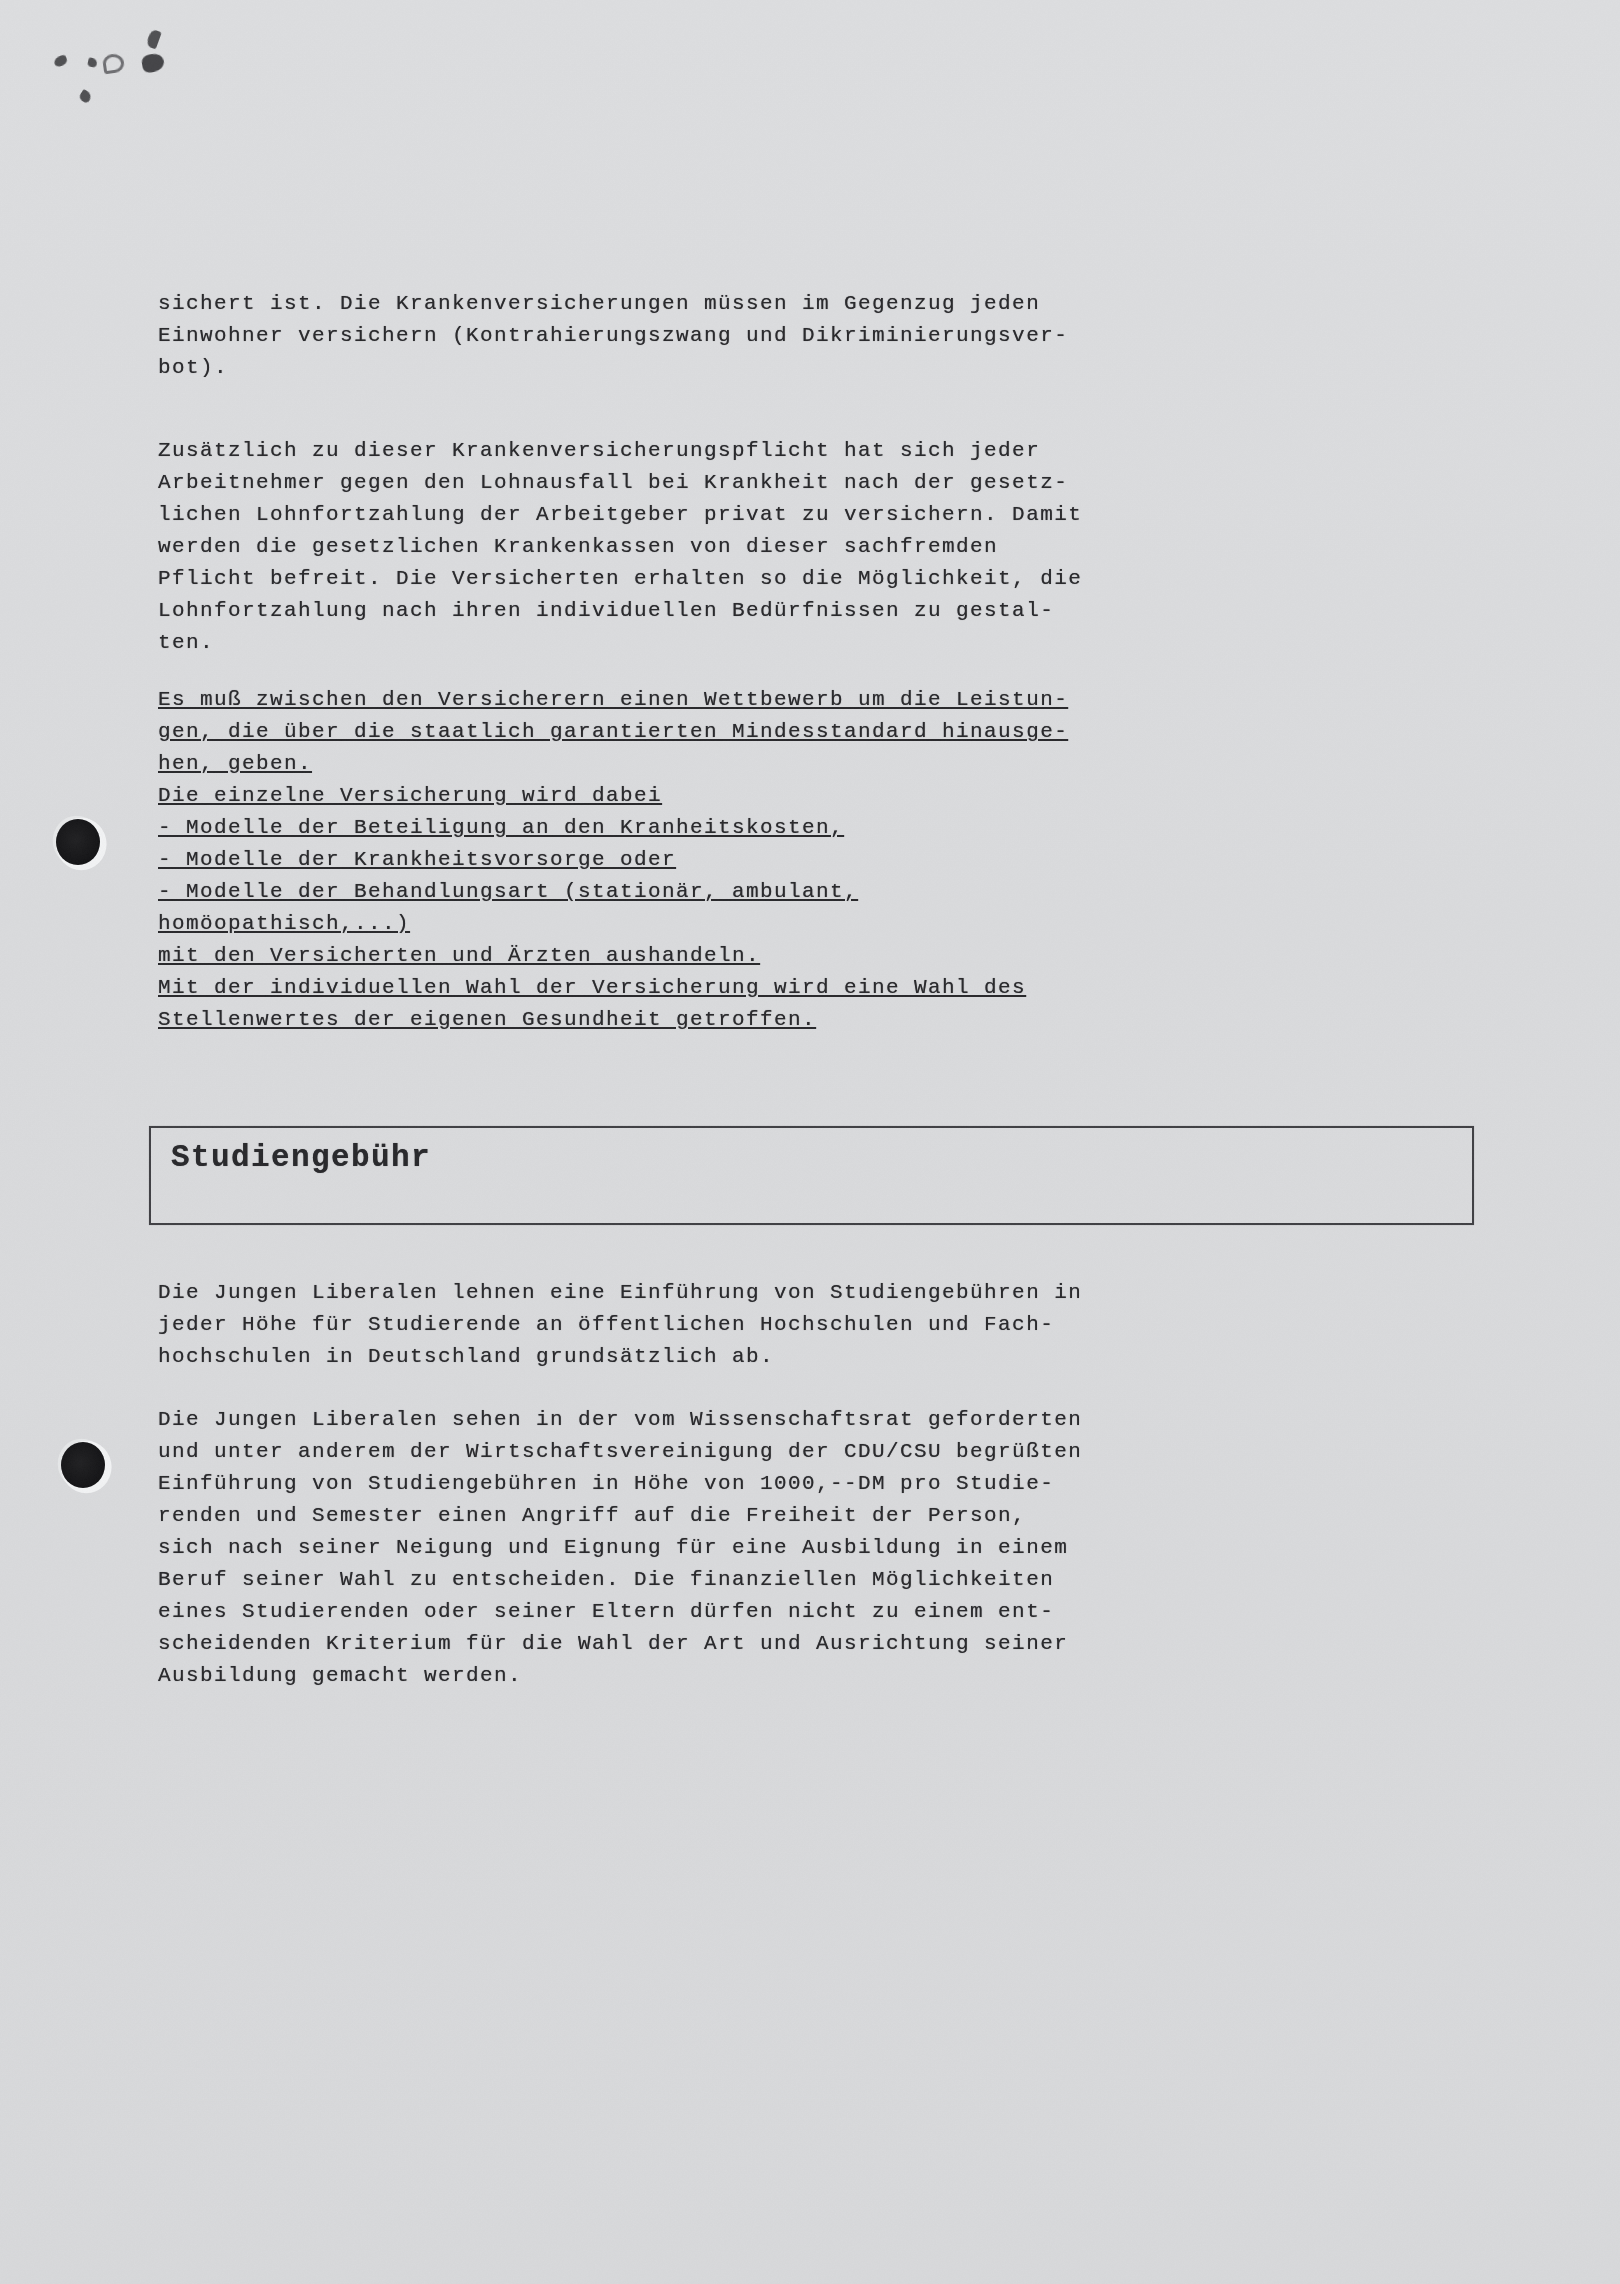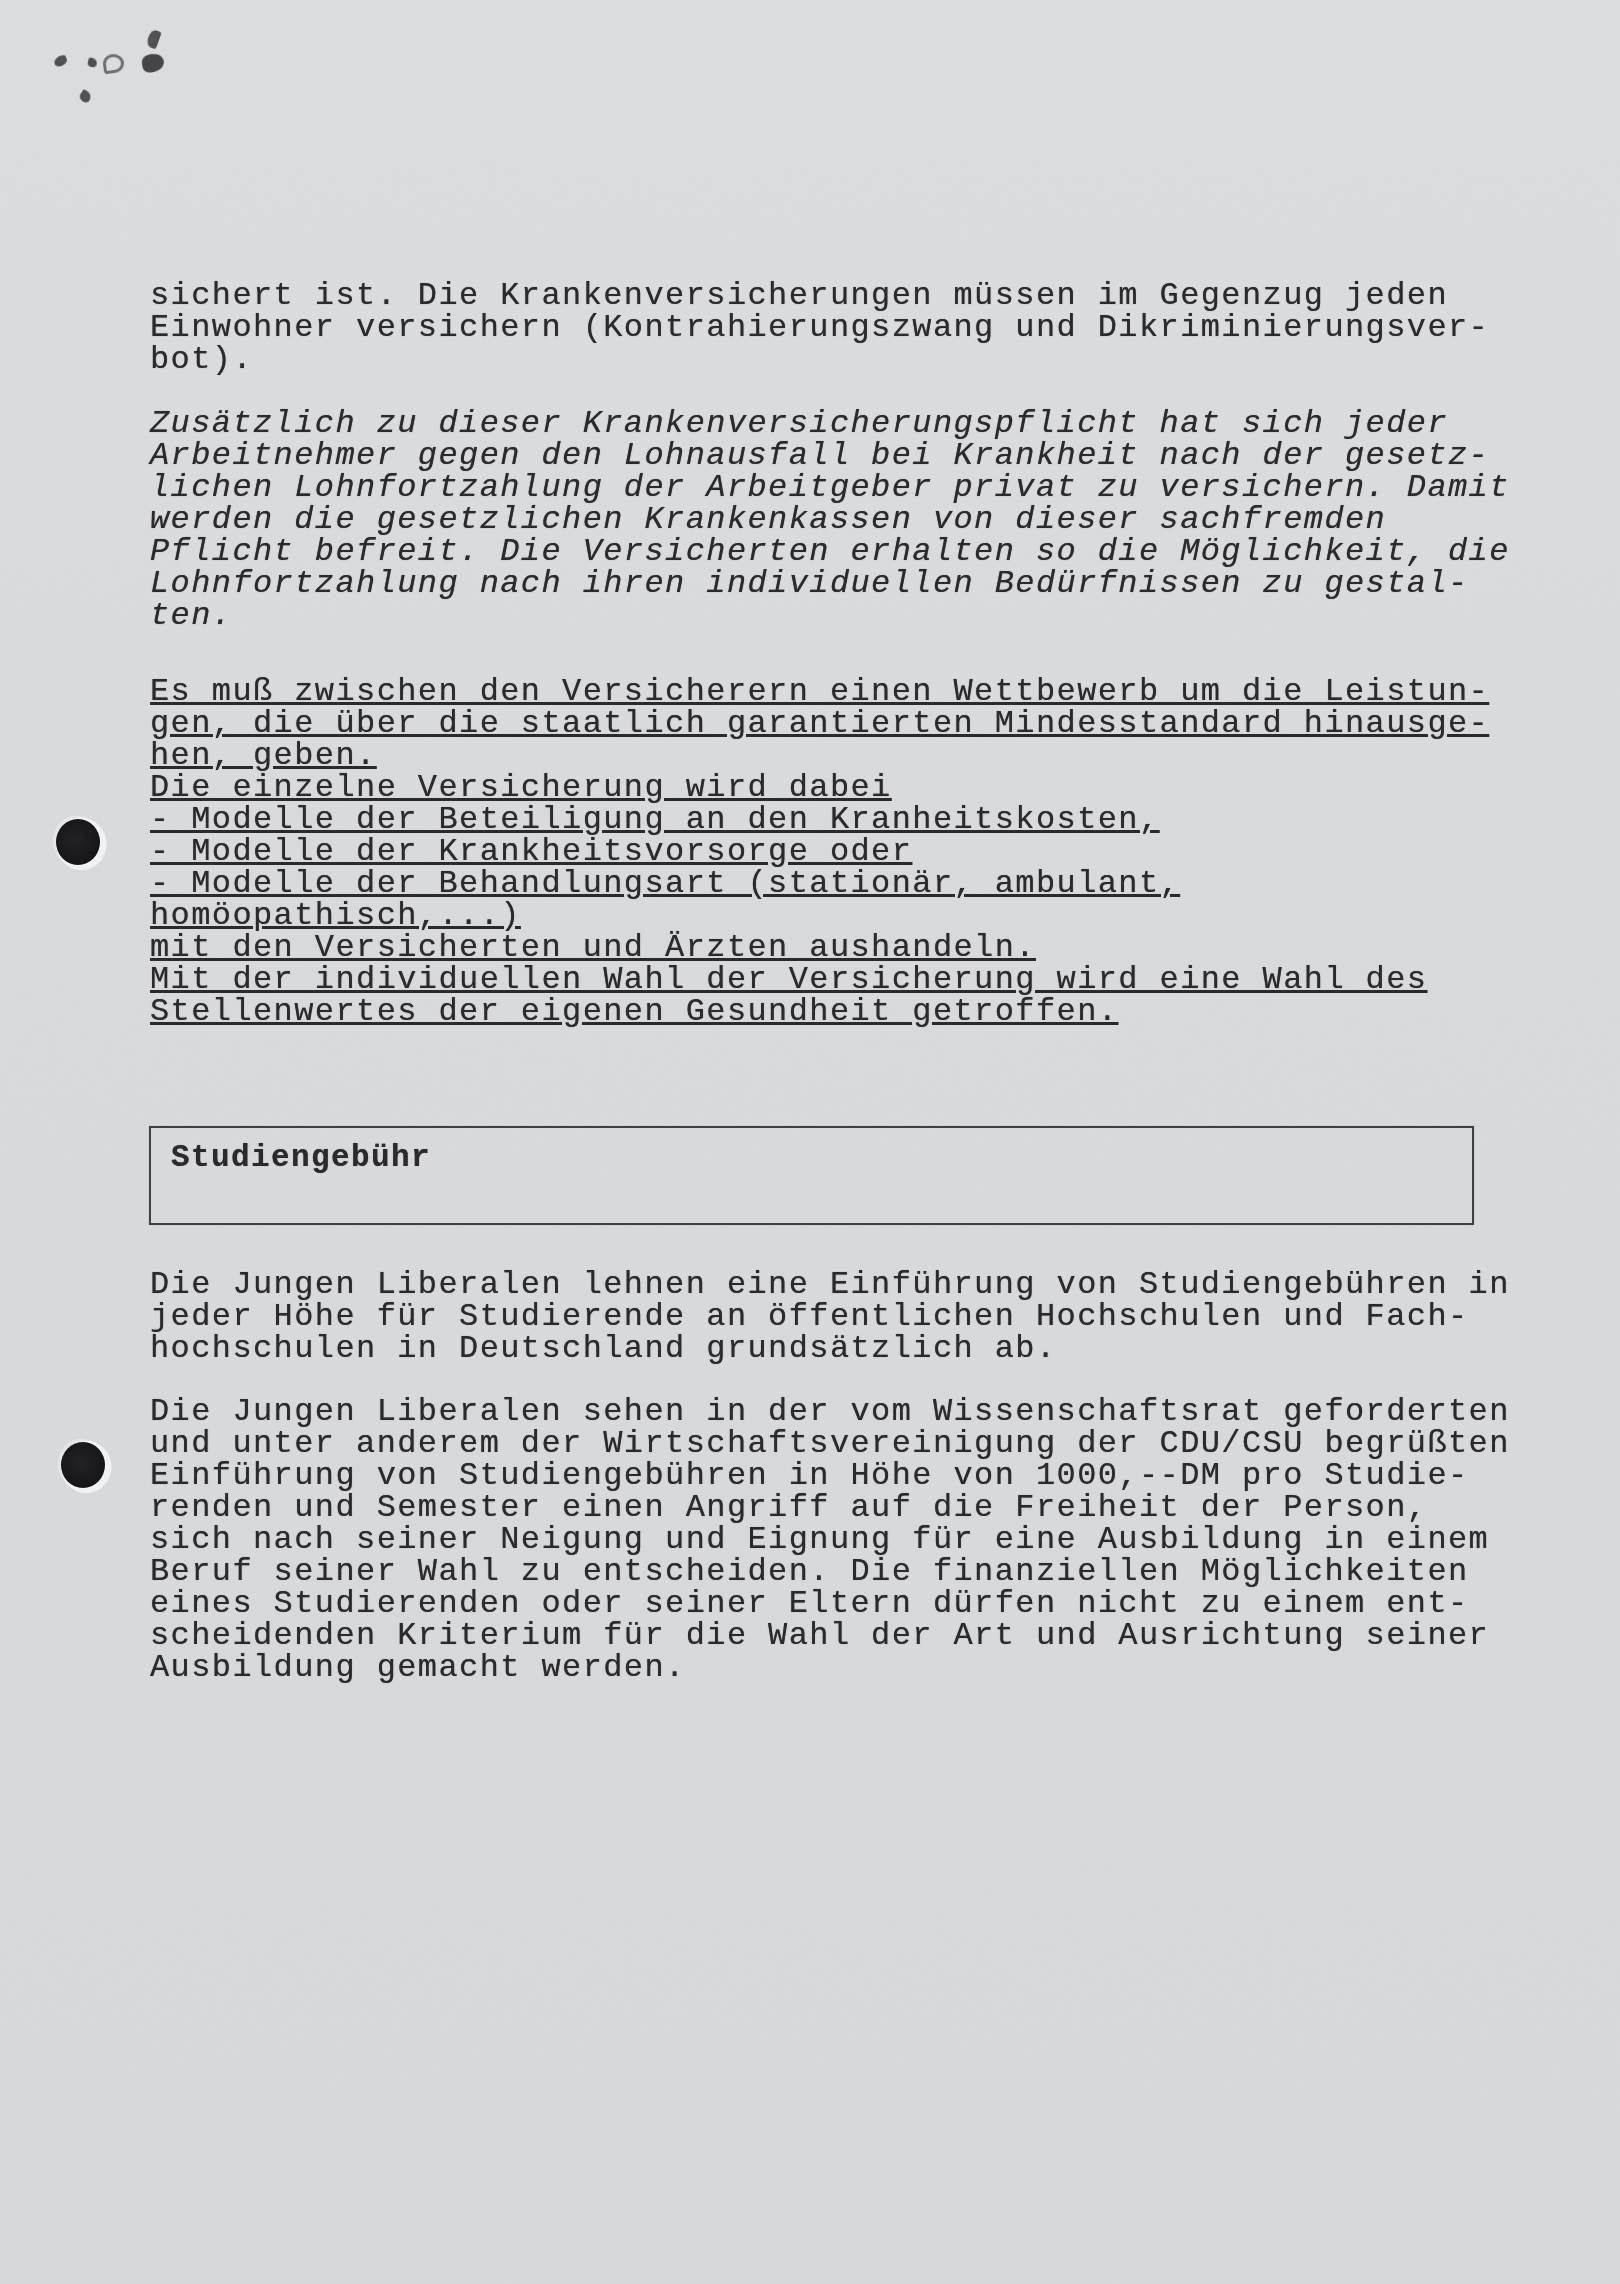--- a/index.html
+++ b/index.html
@@ -11,30 +11,30 @@
     position: relative;
     width: 1621px;
     height: 2284px;
     background: linear-gradient(180deg, #dfe0e2 0%, #dcddDF 40%, #dadbdd 100%);
     overflow: hidden;
     font-family: "Liberation Mono", "DejaVu Sans Mono", monospace;
   }
   .para {
     position: absolute;
     left: 146px;
-    margin: 4px;
-    font-size: 32px;
+    margin: 12px;
+    font-size: 21px;
     line-height: 32px;
     letter-spacing: 1.4px;
     color: #242427;
     white-space: pre-line;
     text-shadow: 0 0 0.8px rgba(35,35,38,0.65);
   }
   .p1 { top: 276px; }
-  .p2 { top: 404px; font-style: italic; }
+  .p2 { top: 423px; }
   .p3 { top: 672px; text-decoration: underline; }
   .p4 { top: 1265px; }
   .p5 { top: 1392px; }
   .p6 { top: 1714px; }
 
   .title-box {
     position: absolute;
     left: 149px;
     top: 1126px;
     width: 1325px;

